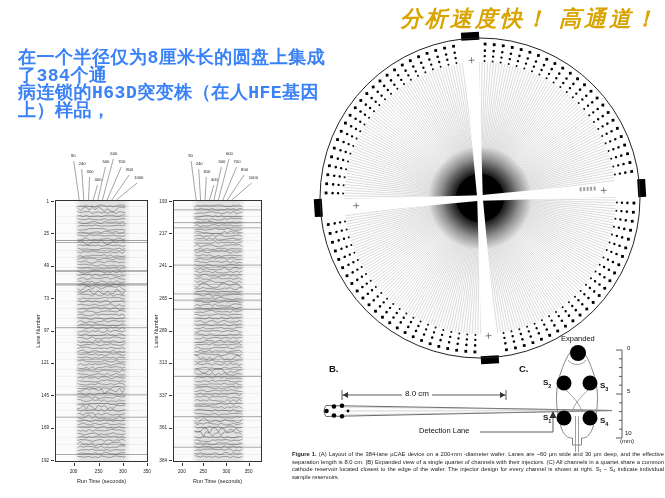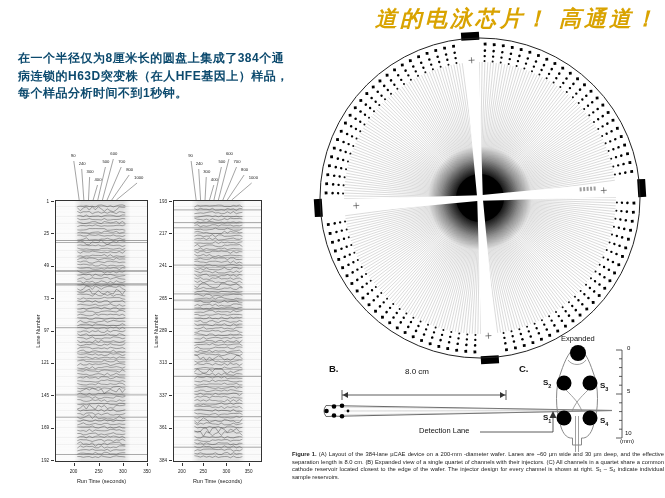--- a/index.html
+++ b/index.html
@@ -8,22 +8,22 @@
     background:#ffffff;font-family:"Liberation Sans", sans-serif;
   }
   .abs{position:absolute;}
   
   #slogan{
     top:4px;right:6px;font-size:22px;font-weight:bold;font-style:italic;
     letter-spacing:3px;white-space:nowrap;
   }
   
   #intro{
-    left:18px;top:50px;width:322px;font-size:12px;font-weight:600;
-    color:#0c4a6e;line-height:17.5px;letter-spacing:0.5px;
+    left:18px;top:50px;width:322px;font-size:18px;font-weight:600;
+    color:#3b82f6;line-height:17.5px;letter-spacing:0.5px;font-family:Liberation Mono, monospace;
   }
   
   .gel{position:absolute;}
   .gel-frame{
     position:absolute;left:0;top:0;right:0;bottom:0;
     border:1px solid #333;box-sizing:border-box;
     background:
       linear-gradient(90deg, rgba(255,255,255,.78) 0 20%, rgba(90,90,90,.10) 28% 74%, rgba(255,255,255,.72) 82%),
       repeating-linear-gradient(180deg,#ececec 0 1.7px,#c3c3c3 1.7px 2.2px,#f2f2f2 2.2px 3.4px);
   }
@@ -52,26 +52,25 @@
   
   #caption{
     left:292px;top:451px;width:372px;font-size:5.8px;line-height:1.32;
     color:#222;text-align:justify;
   }
   #caption b{font-weight:bold;}
 </style>
 </head>
 <body>
 
-<div id="slogan" class="abs" style="color: rgb(217, 163, 0);">道的电泳芯片！ 高通道！</div>
+<div id="slogan" class="abs" style="color: rgb(217, 163, 0);">分析速度快！ 高通道！</div>
 
 <div id="intro" class="abs">
   <div>在一个半径仅为8厘米长的圆盘上集成了384个通</div>
   <div>病连锁的H63D突变株（在人HFE基因上）样品，</div>
-  <div>每个样品分析时间不到1秒钟。</div>
 </div>
 
 <div class="gel" id="gelA" style="left:55px;top:200px;width:93px;height:262px;">
   <span class="ylab">Lane Number</span>
   <span class="xlab">Run Time (seconds)</span>
 <div class="gel-frame"></div>
     <svg class="traces" width="93" height="262" viewBox="0 0 93 262">
       <polyline points="22.3,6.6 25.3,6.1 28.3,6.3 31.3,5.7 34.3,6.5 37.3,6.2 40.3,7.1 43.3,5.3 46.3,5.0 49.3,5.7 52.3,6.7 55.3,5.7 58.3,6.9 61.3,5.9 64.3,5.1 67.3,4.9 70.3,5.8 " fill="none" stroke="#2a2a2a" stroke-width="0.45" opacity="0.85"></polyline>
       <polyline points="22.3,7.6 25.3,10.8 28.3,8.0 31.3,6.8 34.3,10.1 37.3,6.7 40.3,9.8 43.3,6.8 46.3,8.9 49.3,11.3 52.3,8.9 55.3,10.7 58.3,11.7 61.3,10.0 64.3,6.9 67.3,7.4 70.3,7.3 " fill="none" stroke="#2a2a2a" stroke-width="0.45" opacity="0.85"></polyline>
       <polyline points="22.3,11.4 25.3,12.9 28.3,11.7 31.3,11.8 34.3,11.5 37.3,13.7 40.3,12.4 43.3,11.8 46.3,13.2 49.3,12.2 52.3,13.2 55.3,11.9 58.3,12.5 61.3,13.6 64.3,11.7 67.3,12.1 70.3,12.9 " fill="none" stroke="#2a2a2a" stroke-width="0.45" opacity="0.85"></polyline>
@@ -1063,21 +1062,21 @@
   <g stroke="#333" stroke-width="0.8" fill="none">
     <line x1="22" y1="35" x2="186" y2="35"></line>
     <line x1="22" y1="30" x2="22" y2="40"></line>
       <line x1="186" y1="30" x2="186" y2="40"></line>
   </g>
   <polygon points="28,32 22.8,35 28,38" fill="#333"></polygon>
   <polygon points="180,32 185.2,35 180,38" fill="#333"></polygon>
   <polyline points="160,72 233,72 233,58" stroke="#333" stroke-width="0.8" fill="none"></polyline>
   <polygon points="229.5,58 236.5,58 233,51" fill="#333"></polygon>
 </svg>
-<span class="abs dim-text" style="left:402px;top:367px;">8.0 cm</span>
+<span class="abs dim-text" style="left:402px;top:389px;">8.0 cm</span>
 <span class="abs small-annot" style="left:419px;top:426px;">Detection Lane</span>
 
 <span class="abs plabel" style="left:519px;top:363px;">C.</span>
 <svg id="panelC" class="abs" style="left:535px;top:328px;" width="130" height="135" viewBox="0 0 130 135">
   <path d="M 26 99 C 20 82 20 58 26 44 C 30 32 35 21 42 19.5 C 49 21 54 32 58 44 C 64 58 64 82 58 99 C 56 105.5 52.5 109.5 48.5 110 L 46.5 110 L 46.5 117 L 37.5 117 L 37.5 110 L 35.5 110 C 31.5 109.5 28 105.5 26 99 Z" stroke="#888" stroke-width="1" fill="none"></path>
   <path d="M 33 32 C 37 38 47 38 51 32" stroke="#888" stroke-width="0.8" fill="none"></path>
   <path d="M 31 62 C 39 70 43 74 47 83 M 53 62 C 45 70 41 74 37 83" stroke="#888" stroke-width="0.8" fill="none"></path>
   <path d="M 40.5 88 L 40.5 124 M 43.5 88 L 43.5 124" stroke="#888" stroke-width="0.8" fill="none"></path>
   <circle cx="43" cy="25" r="8" fill="#000"></circle>
   <circle cx="29" cy="55" r="7.5" fill="#000"></circle>

